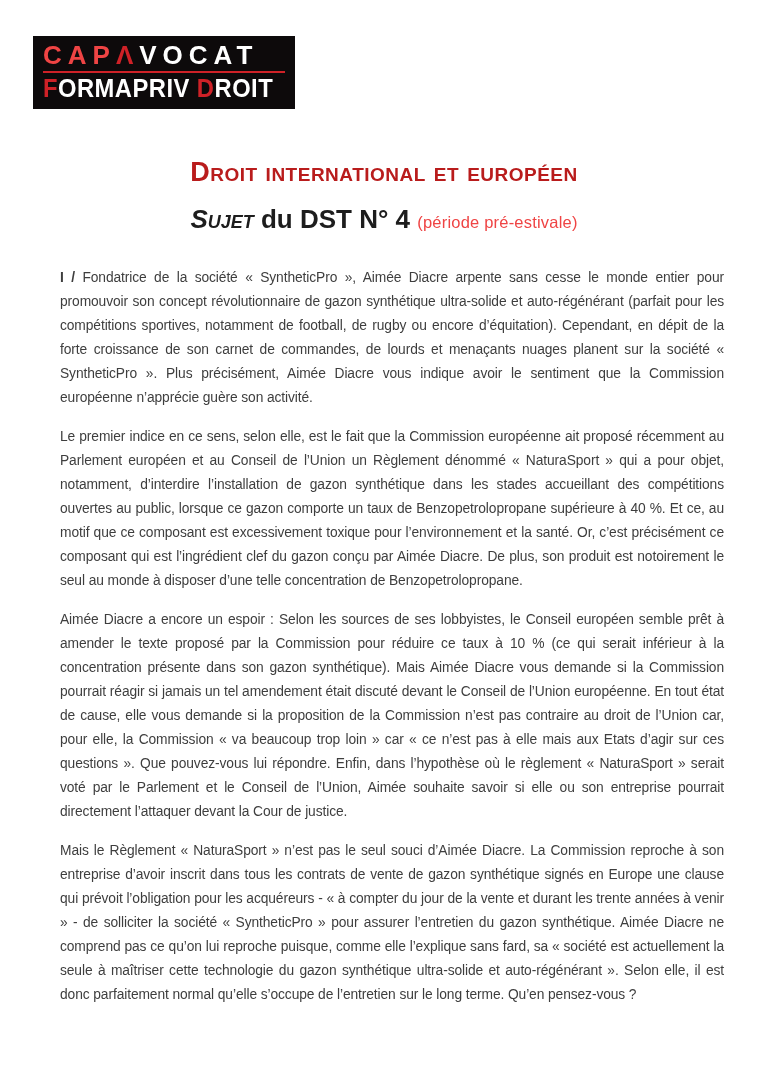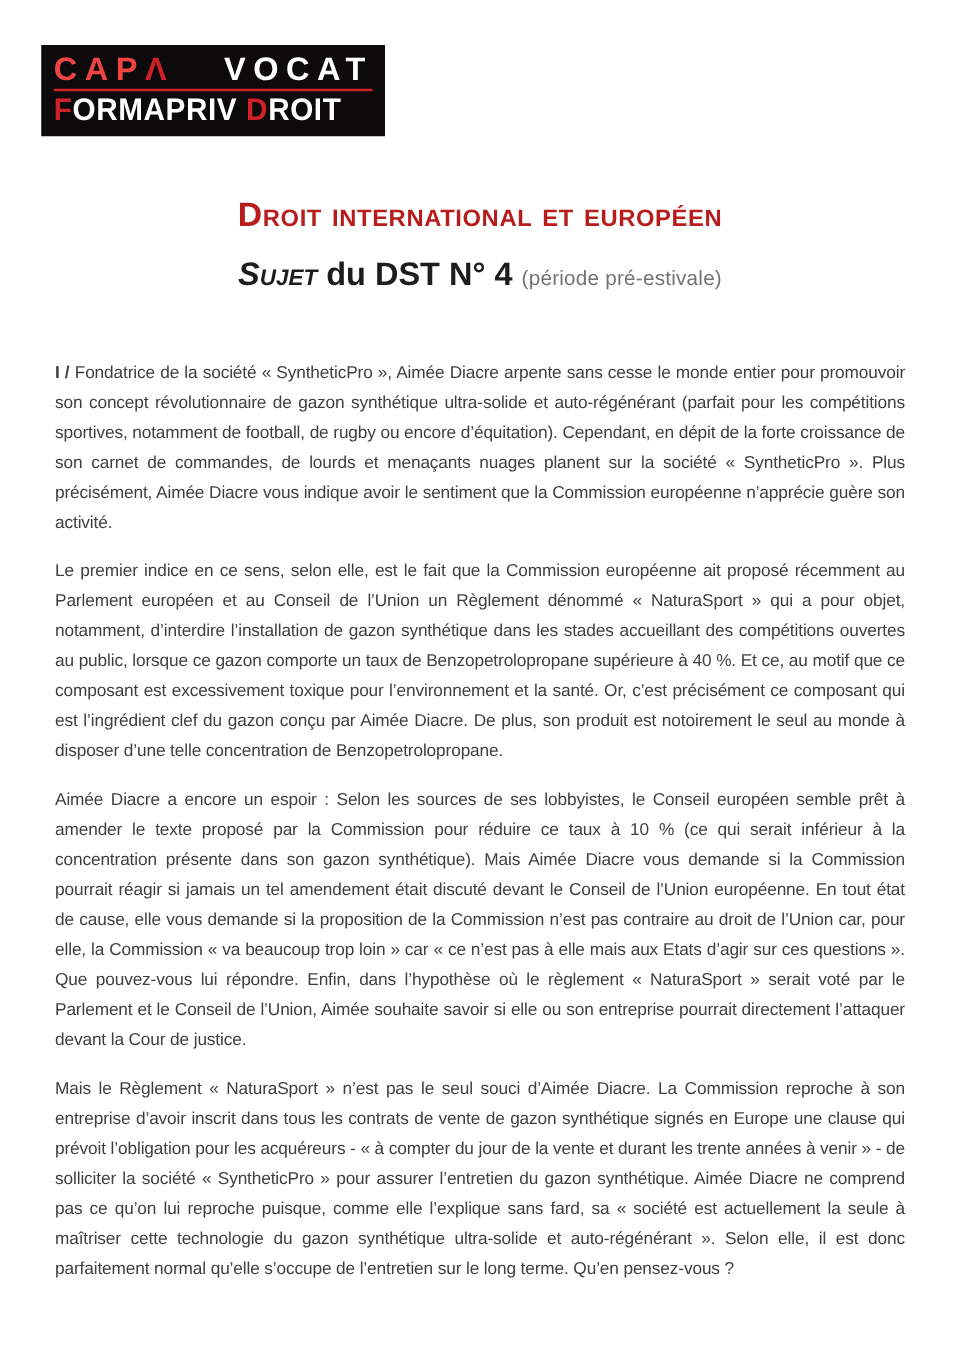--- a/index.html
+++ b/index.html
@@ -39,41 +39,40 @@
     letter-spacing:0.5px;
   }
   .subtitle {
     margin:17px 44px 0;
     text-align:center;
     font-weight:bold;
     font-size:26px; line-height:1.1;
     color:#1d1d1d;
   }
   .subtitle .sc { font-variant:small-caps;font-style:italic; }
-  .subtitle .note { font-size:16.5px; font-weight:normal; color:#737373; letter-spacing:0.2px; }
+  .subtitle .note { font-size:16.5px; font-weight:normal; color:#ef4444; letter-spacing:0.2px; }
   
   .doc-body {
-    position:absolute; left:44px; right:44px; top:266px;
+    position:absolute; left:60px; right:44px; top:266px;
     color:#3e3e3e;
     font-size:13.8px; line-height:24px;
     letter-spacing:-0.1px;
     text-align:justify;
-    margin-top:20px;
   }
   .para { margin-bottom:15px; }
   .para .i { }
   .para .b { font-weight:bold; }
 </style>
 </head>
 <body>
 
 <div class="page">
 
   <div class="logo" style="background: rgb(13, 10, 11);">
-    <div class="logo-line1"><span style="color: #ef4444; text-align: center;">CAP</span><span style="color: rgb(207, 33, 39);">Λ</span><span style="color: rgb(255, 255, 255); margin-left: 40px;">VOCAT</span></div>
+    <div class="logo-line1"><span style="color: #ef4444; text-align: center;">CAP</span><span style="color: rgb(207, 33, 39);">Λ</span><span style="color: rgb(255, 255, 255);">VOCAT</span></div>
     <div class="logo-divider" style="background: rgb(207, 33, 39);"></div>
     <div class="logo-line2"><span style="color: rgb(207, 33, 39);">F</span><span style="color: rgb(255, 255, 255);">ORMAPRIV </span><span style="color: rgb(207, 33, 39);">D</span><span style="color: rgb(255, 255, 255);">ROIT</span></div>
   </div>
 
   <h1 class="title">Droit international et européen</h1>
 
   <h2 class="subtitle"><span class="sc">Sujet</span><span> du DST N° 4 </span><span class="note">(période pré-estivale)</span></h2>
 
   <div class="doc-body">
       <p class="para"><span class="b">I / </span><span>Fondatrice de la société « SyntheticPro », Aimée Diacre arpente sans cesse le monde entier pour promouvoir son concept révolutionnaire de gazon synthétique ultra-solide et auto-régénérant (parfait pour les compétitions sportives, notamment de football, de rugby ou encore d’équitation). Cependant, en dépit de la forte croissance de son carnet de commandes, de lourds et menaçants nuages planent sur la société « SyntheticPro ». Plus précisément, Aimée Diacre vous indique avoir le sentiment que la Commission européenne n’apprécie guère son activité.</span></p>

